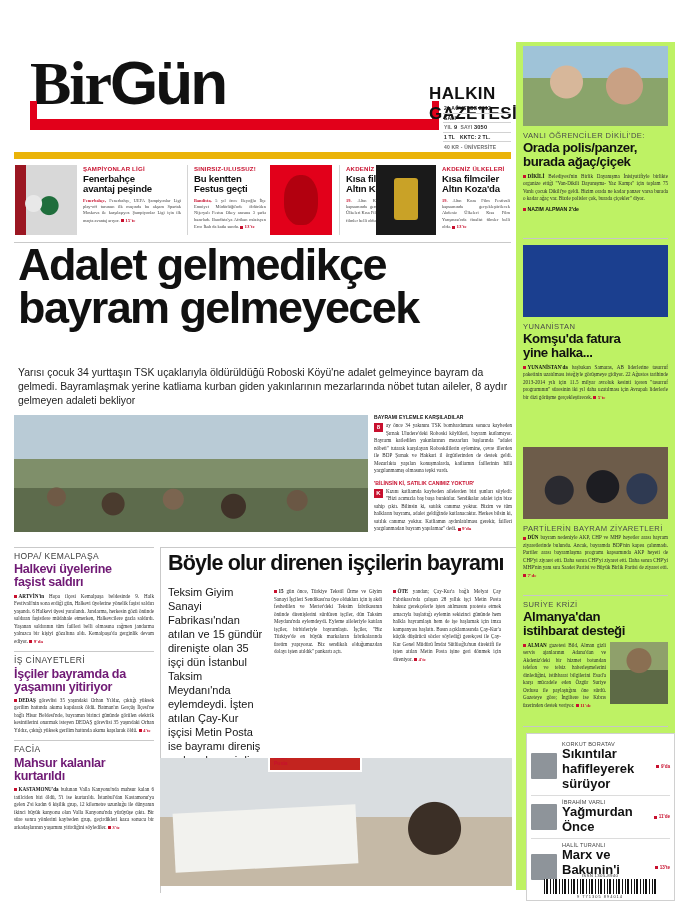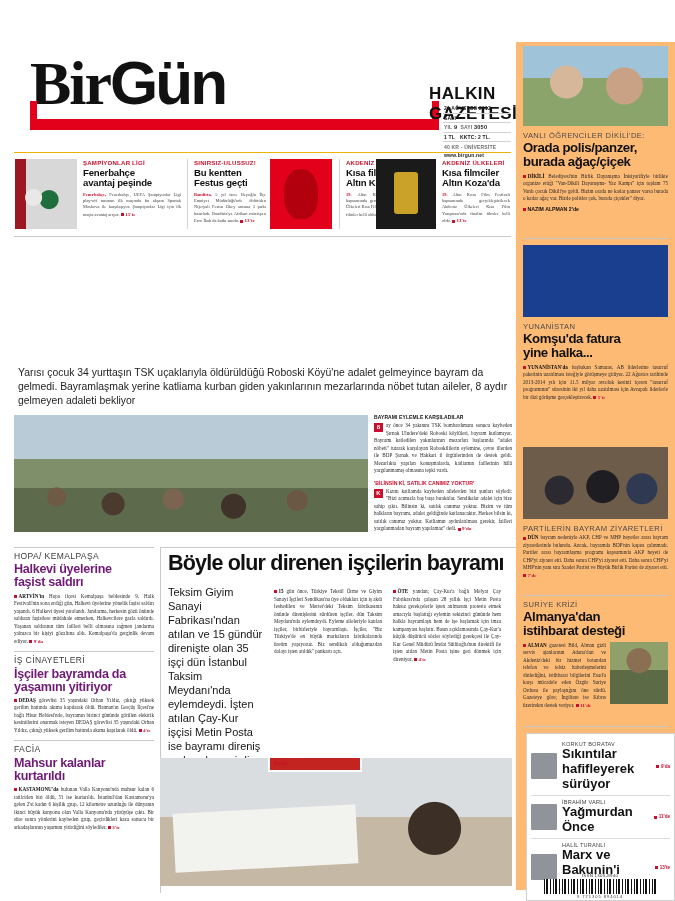--- a/index.html
+++ b/index.html
@@ -23,21 +23,21 @@
   #redbar:before{content:"";position:absolute;left:0;top:-18px;width:7px;height:18px;background:#e2001a;}
   #redbar:after{content:"";position:absolute;right:0;top:-18px;width:7px;height:18px;background:#e2001a;}
   #halkin{position:absolute;left:429px;top:84px;font-size:17px;font-weight:bold;letter-spacing:.4px;color:#111;}
   #infobox{position:absolute;left:443px;top:104px;width:68px;}
   #infobox .row{font-size:5px;font-weight:bold;color:#1a1a1a;border-bottom:1px solid #d2d2d2;padding:1.3px 0 1.3px 1px;letter-spacing:.2px;}
   #infobox .row.last{border-bottom:none;color:#6d6d6d;font-weight:bold;}
   #infobox .row .dim{color:#6d6d6d;}
   #infobox .row .big{font-size:5.6px;}
 
   
-  #teasers{position:absolute;left:14px;top:152px;width:497px;height:83px;border-top:1px solid #eab308;border-bottom:1px solid #c9c9c9;}
+  #teasers{position:absolute;left:14px;top:152px;width:497px;height:83px;border-top:7px solid #eab308;border-bottom:1px solid #c9c9c9;}
   .teaser{position:absolute;top:6px;height:70px;}
   .teaser .tk{font-size:6.1px;font-weight:bold;color:#c8102e;letter-spacing:.2px;text-transform:uppercase;}
   .teaser .th{font-size:9.6px;font-weight:bold;color:#111;line-height:1.08;margin-top:2px;letter-spacing:-.2px;}
   .teaser .tb{font-size:4.4px;line-height:1.45;color:#3c3c3c;margin-top:3px;font-family:"Liberation Serif",serif;text-align:justify;}
   .tsep{position:absolute;top:6px;width:1px;height:70px;background:#d4d4d4;}
 
   
   #mainhl{position:absolute;left:18px;top:243px;width:494px;font-size:45px;font-weight:bold;color:#111;line-height:.96;letter-spacing:-1.6px;font-family:"Liberation Sans",sans-serif;}
   #mainsub{position:absolute;left:18px;top:366px;width:494px;font-size:10.4px;line-height:1.33;color:#1d1d1d;}
 
@@ -55,21 +55,21 @@
   .lblk h3{margin:0 0 3px;font-size:12.6px;font-weight:bold;color:#701a75;line-height:1.04;letter-spacing:-.3px;}
 
   
   #center{position:absolute;left:160px;top:547px;width:352px;border-top:1px solid #c9c9c9;border-left:1px solid #c9c9c9;padding-top:5px;padding-left:7px;}
   #center h2{margin:0;font-size:21.5px;font-weight:bold;color:#111;letter-spacing:-.8px;line-height:1;}
   #center .lede{position:absolute;left:7px;top:38px;width:97px;font-size:11px;line-height:1.27;color:#161616;}
   #center .cc{position:absolute;top:40px;width:108px;}
   #centerphoto{position:absolute;left:160px;top:758px;width:352px;height:128px;}
 
   
-  #rail{position:absolute;left:516px;top:42px;width:159px;height:848px;background:#fdba74;}
+  #rail{position:absolute;left:516px;top:42px;width:159px;height:848px;background:#bef264;}
   .rblk{position:absolute;left:7px;width:145px;}
   .rblk .kicker{font-size:7.6px;color:#4a4a4a;margin-bottom:1px;}
   .rblk h3{margin:0 0 3px;font-size:13.2px;font-weight:bold;color:#111;line-height:1.07;letter-spacing:-.4px;}
   .rsep{position:absolute;left:7px;width:145px;height:1px;background:#c6c6c6;}
 
   
   #colmnists{position:absolute;left:526px;top:733px;width:139px;background:#fff;border:1px solid #d0d0d0;padding:4px;}
   .cmn{display:flex;align-items:center;gap:5px;padding:3px 0;border-bottom:1px solid #dcdcdc;}
   .cmn:last-child{border-bottom:none;}
   .cmn .av{width:26px;height:26px;flex:0 0 26px;background:#8e949a;border-radius:1px;}
@@ -187,20 +187,24 @@
       <div class="pimg filmposter"></div>
     </div>
     <div class="teaser" style="left:428px;width:68px;">
       <div class="tk">AKDENİZ ÜLKELERİ</div>
       <div class="th" style="white-space:pre-line">Kısa filmciler
 Altın Koza'da</div>
       <div class="tb"><b class="redlead">19.</b> <span>Altın Koza Film Festivali kapsamında gerçekleştirilecek Akdeniz Ülkeleri Kısa Film Yarışması'nda finalist filmler belli oldu.</span> <span class="pagemark"><span class="sq"></span><span>13'te</span></span></div>
     </div>
   </div>
 
+  <div id="mainhl">
+    <div>Adalet gelmedikçe</div>
+    <div>bayram gelmeyecek</div>
+  </div>
   <div id="mainsub">Yarısı çocuk 34 yurttaşın TSK uçaklarıyla öldürüldüğü Roboski Köyü'ne adalet gelmeyince bayram da gelmedi. Bayramlaşmak yerine katliama kurban giden yakınlarının mezarlarında nöbet tutan aileler, 8 aydır gelmeyen adaleti bekliyor</div>
 
   <div id="mainphoto" class="ph">
     <div class="pimg crowd"></div>
   </div>
 
   <div id="maincol">
     <div class="mk">BAYRAMI EYLEMLE KARŞILADILAR</div>
     <div class="body-txt">
       <span class="drop">8</span><span>ay önce 34 yakınını TSK bombardımanı sonucu kaybeden Şırnak Uludere'deki Roboski köylüleri, bayram kutlamıyor. Bayramı katledilen yakınlarının mezarları başlarında "adalet nöbeti" tutarak karşılayan Roboskililerin eylemine, çevre illerden ile BDP Şırnak ve Hakkari il örgütlerinden de destek geldi. Mezarlıkta yapılan konuşmalarda, katliamın faillerinin hâlâ yargılanmamış olmasına tepki vardı.</span>

